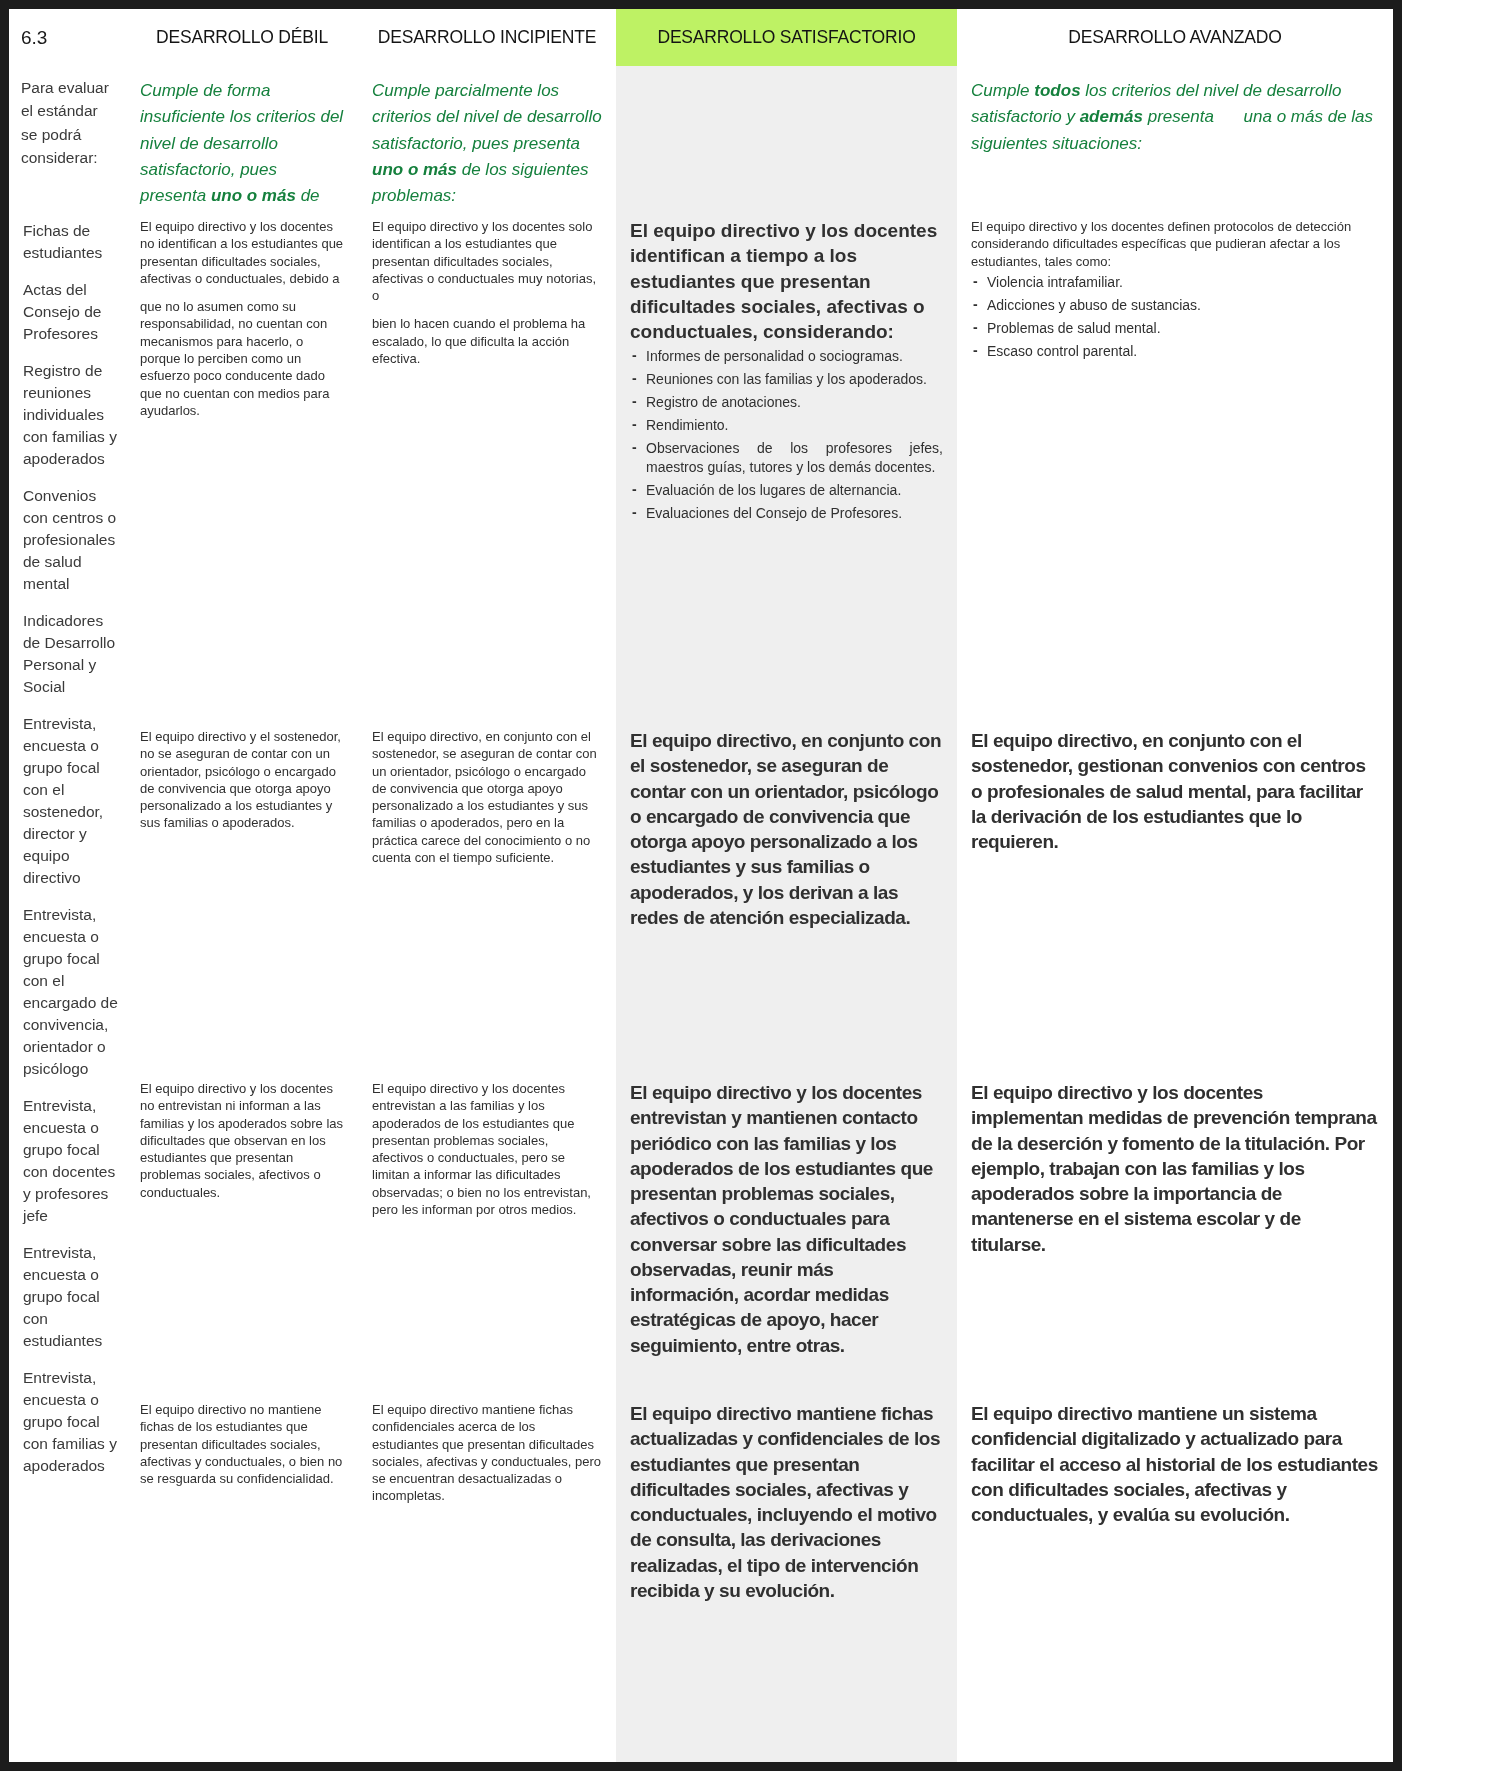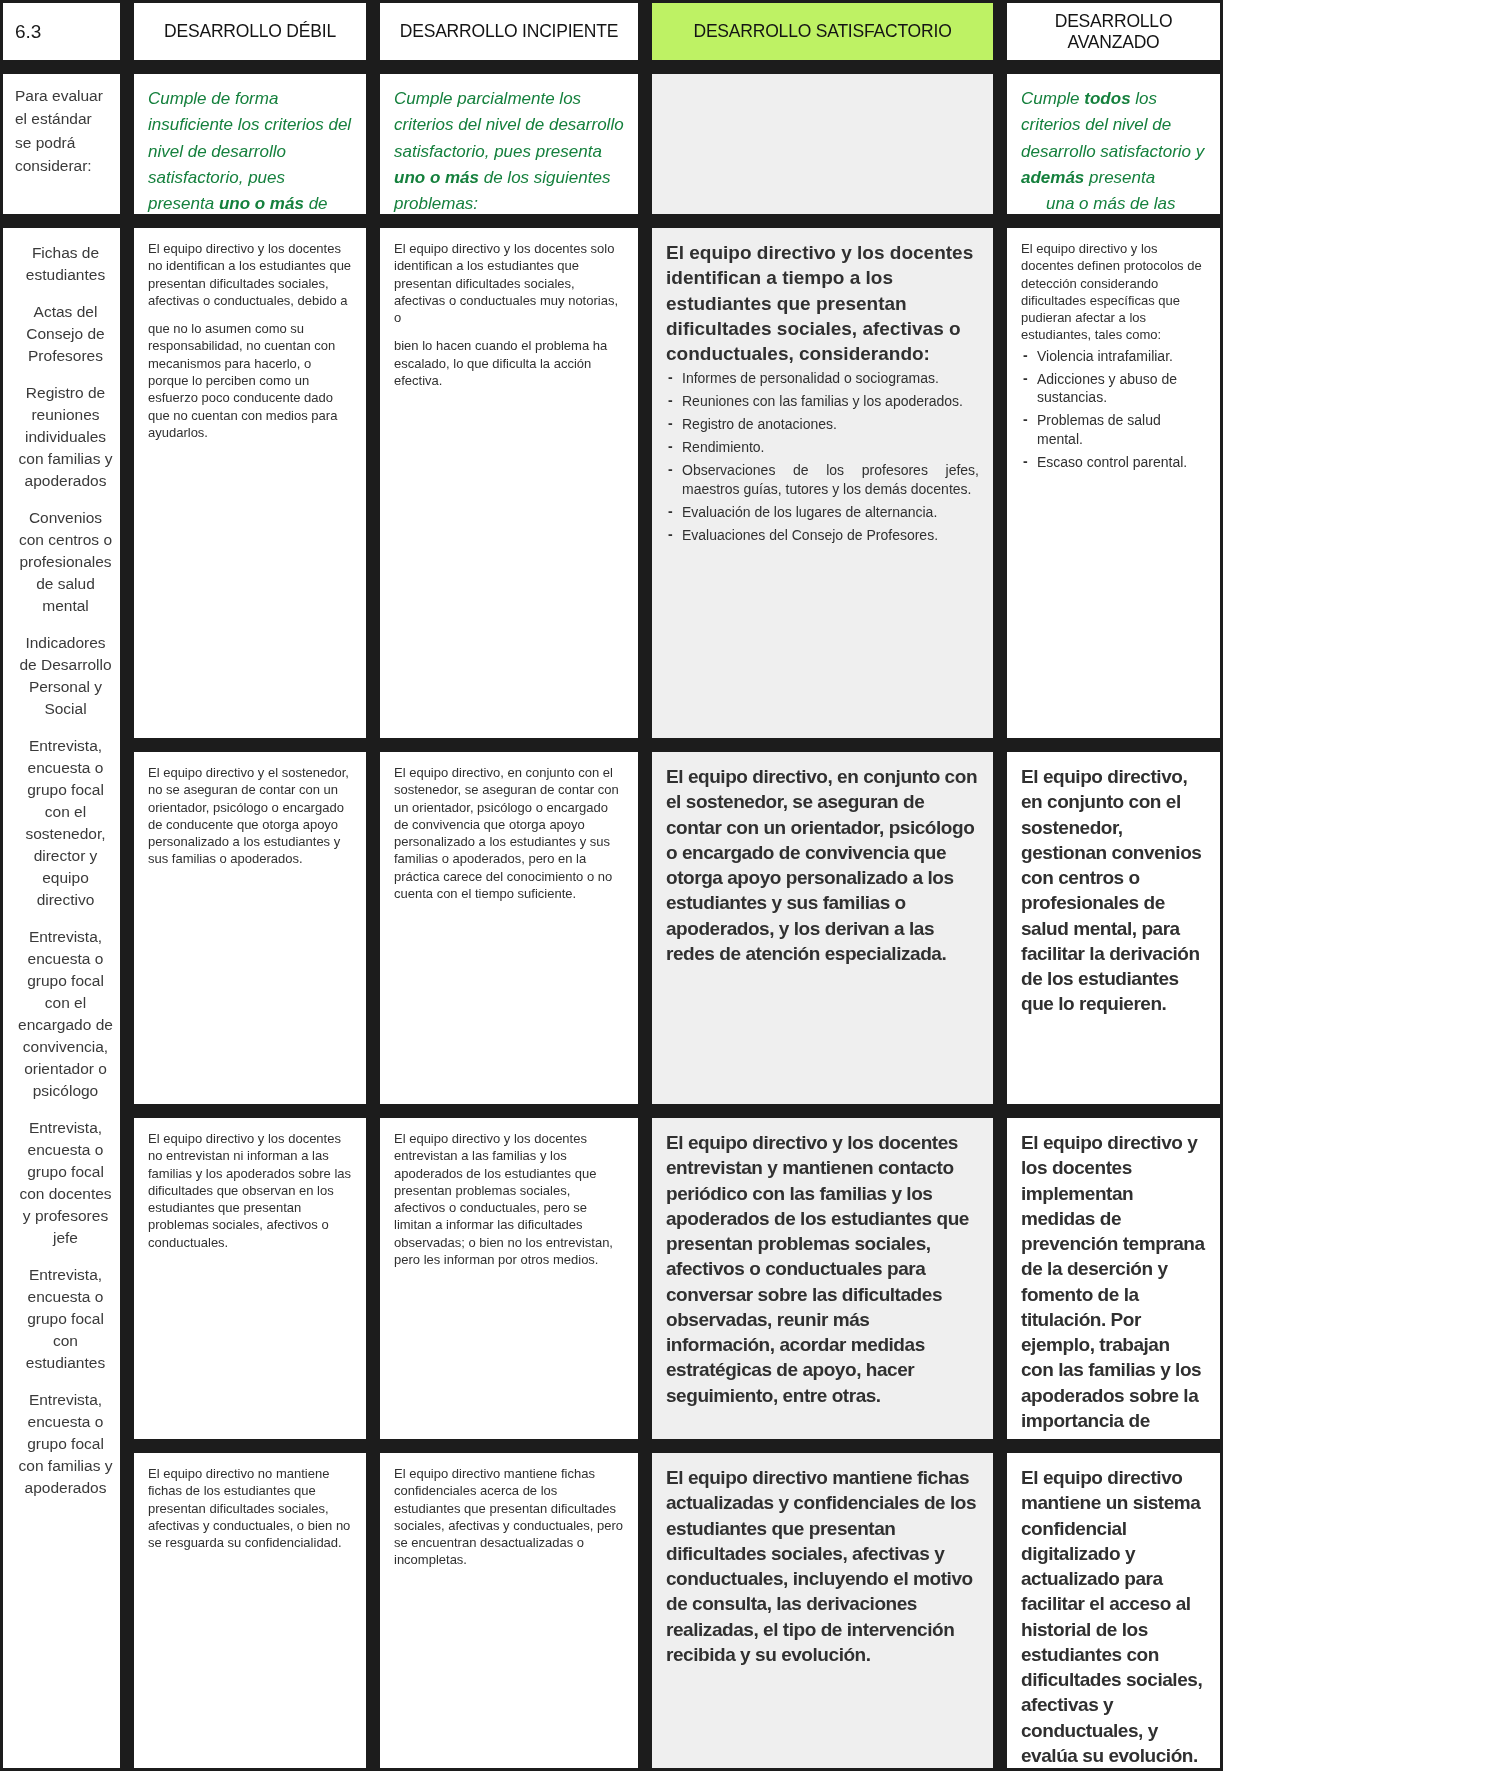--- a/index.html
+++ b/index.html
@@ -1,20 +1,20 @@
 <!DOCTYPE html>
 <html lang="es"><head>
 <meta charset="utf-8">
 <style>
   html,body{margin:0;padding:0;background:#fff;}
   body{font-family:"Liberation Sans","DejaVu Sans",sans-serif;color:#303030;}
   .sheet{
-    width:1223px;height:1771px;box-sizing:border-box;
-    background:#1c1c1c;border:0;padding:3px;
-    display:grid;gap:14px;
+    width:1402px;height:1771px;box-sizing:border-box;
+    background:#1c1c1c;border:0;padding:9px;
+    display:grid;gap:0;
     grid-template-columns:117px 232px 258px 341px 1fr;
     grid-template-rows:57px 140px 510px 352px 321px 1fr;
   }
   .cell{background:#ffffff;overflow:hidden;box-sizing:border-box;}
   .sat{background:#efefef;}
   .sat-h{background:#767676;}
   .center{display:flex;align-items:center;justify-content:center;}
   .vcenter{display:flex;align-items:center;}
   .pad{padding:12px 14px;}
   .code{font-size:19px;color:#1a1a1a;padding-left:12px;}
@@ -44,21 +44,21 @@
   <div class="cell center lvl">DESARROLLO INCIPIENTE</div>
   <div class="cell center lvl sat-h" style="background-color: #bef264;">DESARROLLO SATISFACTORIO</div>
   <div class="cell center lvl">DESARROLLO AVANZADO</div>
 
   <div class="cell note">Para evaluar el estándar se podrá considerar:</div>
   <div class="cell pad desc"><span>Cumple de forma insuficiente los criterios del nivel de desarrollo satisfactorio, pues presenta </span><span style="font-weight: 700;">uno o más</span><span> de los siguientes problemas:</span></div>
   <div class="cell pad desc"><span>Cumple parcialmente los criterios del nivel de desarrollo satisfactorio, pues presenta </span><span style="font-weight: 700;">uno o más</span><span> de los siguientes problemas:</span></div>
   <div class="cell sat" style="background-color: rgb(239, 239, 239);"></div>
   <div class="cell pad desc"><span>Cumple </span><span style="font-weight: 700;">todos</span><span> los criterios del nivel de desarrollo satisfactorio y </span><span style="font-weight: 700;">además</span><span> presenta </span><span style="font-weight: 400; margin-left: 25px;">una o más</span><span> de las siguientes situaciones:</span></div>
 
-  <div class="cell instruments" style="grid-row:3 / 7;grid-column:1;text-align:center;">
+  <div class="cell instruments" style="grid-row:3 / 7;grid-column:1;">
       <p>Fichas de estudiantes</p>
       <p>Actas del Consejo de Profesores</p>
       <p>Registro de reuniones individuales con familias y apoderados</p>
       <p>Convenios con centros o profesionales de salud mental</p>
       <p>Indicadores de Desarrollo Personal y Social</p>
       <p>Entrevista, encuesta o grupo focal con el sostenedor, director y equipo directivo</p>
       <p>Entrevista, encuesta o grupo focal con el encargado de convivencia, orientador o psicólogo</p>
       <p>Entrevista, encuesta o grupo focal con docentes y profesores jefe</p>
       <p>Entrevista, encuesta o grupo focal con estudiantes</p>
       <p>Entrevista, encuesta o grupo focal con familias y apoderados</p>
@@ -88,21 +88,21 @@
     <p class="bt intro">El equipo directivo y los docentes definen protocolos de detección considerando dificultades específicas que pudieran afectar a los estudiantes, tales como:</p>
     <ul class="bl">
         <li>Violencia intrafamiliar.</li>
         <li>Adicciones y abuso de sustancias.</li>
         <li>Problemas de salud mental.</li>
         <li>Escaso control parental.</li>
       </ul>
   </div>
 
   <div class="cell pad">
-    <p class="bt">El equipo directivo y el sostenedor, no se aseguran de contar con un orientador, psicólogo o encargado de conducente que otorga apoyo personalizado a los estudiantes y sus familias o apoderados.</p>
+    <p class="bt">El equipo directivo y el sostenedor, no se aseguran de contar con un orientador, psicólogo o encargado de convivencia que otorga apoyo personalizado a los estudiantes y sus familias o apoderados.</p>
   </div>
   <div class="cell pad">
     <p class="bt">El equipo directivo, en conjunto con el sostenedor, se aseguran de contar con un orientador, psicólogo o encargado de convivencia que otorga apoyo personalizado a los estudiantes y sus familias o apoderados, pero en la práctica carece del conocimiento o no cuenta con el tiempo suficiente.</p>
   </div>
   <div class="cell pad sat" style="background-color: rgb(239, 239, 239);">
     <p class="bt s16 cond">El equipo directivo, en conjunto con el sostenedor, se aseguran de contar con un orientador, psicólogo o encargado de convivencia que otorga apoyo personalizado a los estudiantes y sus familias o apoderados, y los derivan a las redes de atención especializada.</p>
   </div>
   <div class="cell pad">
     <p class="bt s16 cond">El equipo directivo, en conjunto con el sostenedor, gestionan convenios con centros o profesionales de salud mental, para facilitar la derivación de los estudiantes que lo requieren.</p>
   </div>

